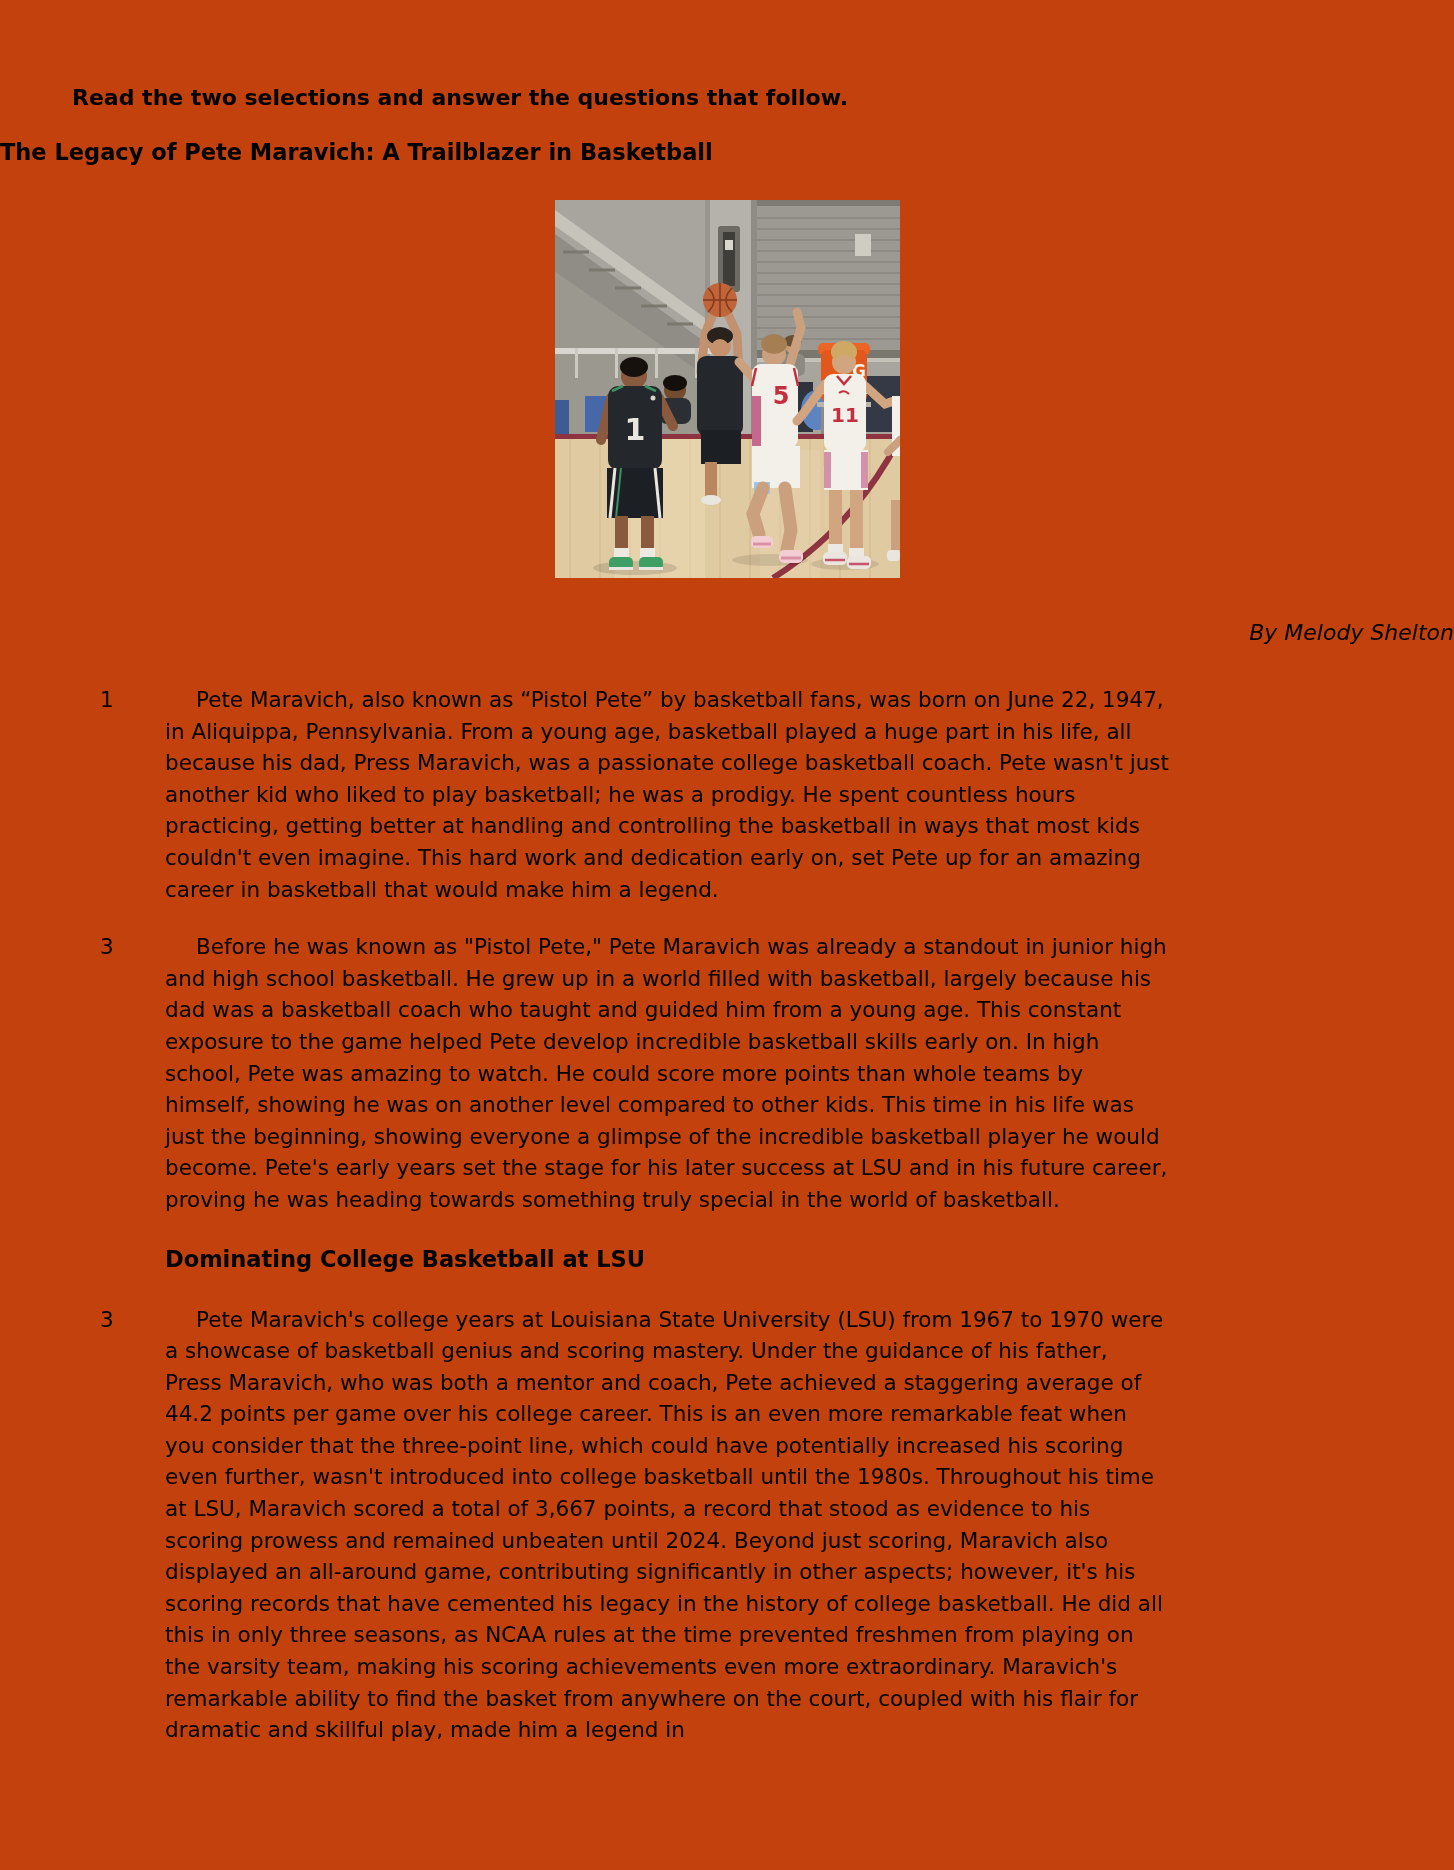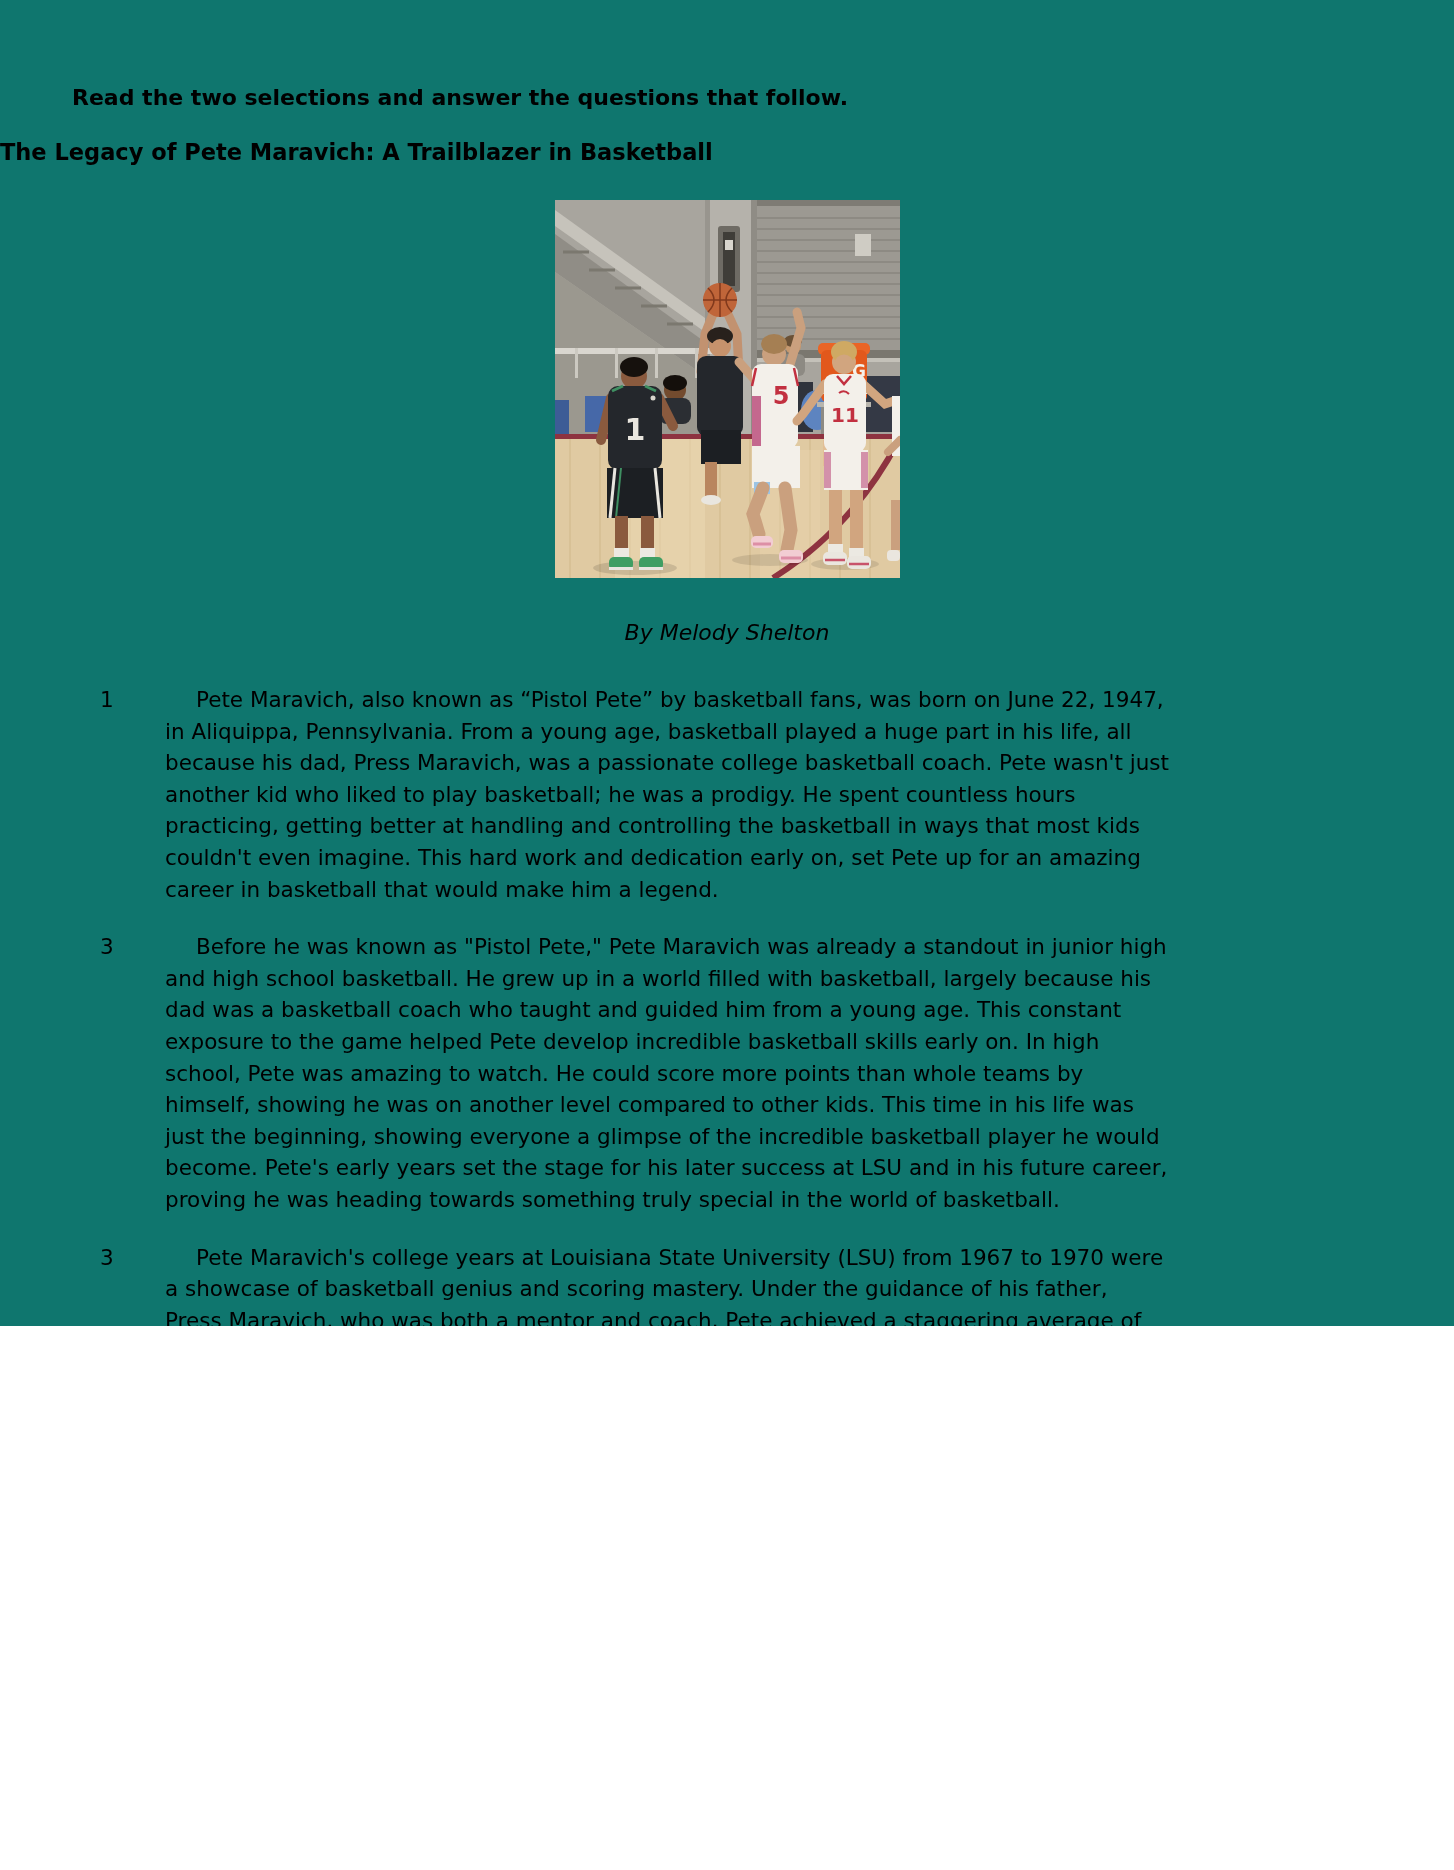--- a/index.html
+++ b/index.html
@@ -1,20 +1,20 @@
 <!DOCTYPE html>
 <html><head>
 <meta charset="utf-8">
 <style>
   html, body { margin: 0; padding: 0; background: #ffffff; }
   .page {
     position: relative;
     width: 1454px;
-    height: 1326px;
-    background: #0f766e;
+    height: 1870px;
+    background: #c2410c;
     color: #000000;
     font-family: "DejaVu Sans", sans-serif;
     box-sizing: border-box;
     padding-top: 84px;
     overflow: hidden;
   }
   .instruction {
     margin: 0 0 0 72px;
     font-weight: bold;
     font-size: 22px;
@@ -28,21 +28,21 @@
     line-height: 28px;
   }
   .photo-wrap {
     width: 345px;
     height: 378px;
     margin: 34px auto 0 auto;
   }
   .photo-wrap svg { display: block; }
   .byline {
     margin-top: 42px;
-    text-align: center;
+    text-align: right;
     font-style: italic;
     font-size: 22px;
     line-height: 26px;
   }
   .content { margin-top: 38px; }
   .para {
     display: flex;
     margin: 0 0 26px 100px;
     font-size: 21.5px;
     line-height: 31.6px;
@@ -239,20 +239,21 @@
     <div class="para">
       <div class="para-num">1</div>
       <div class="para-text">Pete Maravich, also known as “Pistol Pete” by basketball fans, was born on June 22, 1947, in Aliquippa, Pennsylvania. From a young age, basketball played a huge part in his life, all because his dad, Press Maravich, was a passionate college basketball coach. Pete wasn't just another kid who liked to play basketball; he was a prodigy. He spent countless hours practicing, getting better at handling and controlling the basketball in ways that most kids couldn't even imagine. This hard work and dedication early on, set Pete up for an amazing career in basketball that would make him a legend.</div>
     </div>
 
     <div class="para">
       <div class="para-num">3</div>
       <div class="para-text">Before he was known as "Pistol Pete," Pete Maravich was already a standout in junior high and high school basketball. He grew up in a world filled with basketball, largely because his dad was a basketball coach who taught and guided him from a young age. This constant exposure to the game helped Pete develop incredible basketball skills early on. In high school, Pete was amazing to watch. He could score more points than whole teams by himself, showing he was on another level compared to other kids. This time in his life was just the beginning, showing everyone a glimpse of the incredible basketball player he would become. Pete's early years set the stage for his later success at LSU and in his future career, proving he was heading towards something truly special in the world of basketball.</div>
     </div>
 
+    <h2 class="section-heading">Dominating College Basketball at LSU</h2>
 
     <div class="para">
       <div class="para-num">3</div>
       <div class="para-text">Pete Maravich's college years at Louisiana State University (LSU) from 1967 to 1970 were a showcase of basketball genius and scoring mastery. Under the guidance of his father, Press Maravich, who was both a mentor and coach, Pete achieved a staggering average of 44.2 points per game over his college career. This is an even more remarkable feat when you consider that the three-point line, which could have potentially increased his scoring even further, wasn't introduced into college basketball until the 1980s. Throughout his time at LSU, Maravich scored a total of 3,667 points, a record that stood as evidence to his scoring prowess and remained unbeaten until 2024. Beyond just scoring, Maravich also displayed an all-around game, contributing significantly in other aspects; however, it's his scoring records that have cemented his legacy in the history of college basketball. He did all this in only three seasons, as NCAA rules at the time prevented freshmen from playing on the varsity team, making his scoring achievements even more extraordinary. Maravich's remarkable ability to find the basket from anywhere on the court, coupled with his flair for dramatic and skillful play, made him a legend in</div>
     </div>
 
   </div>
 </div>
 
 </body></html>

